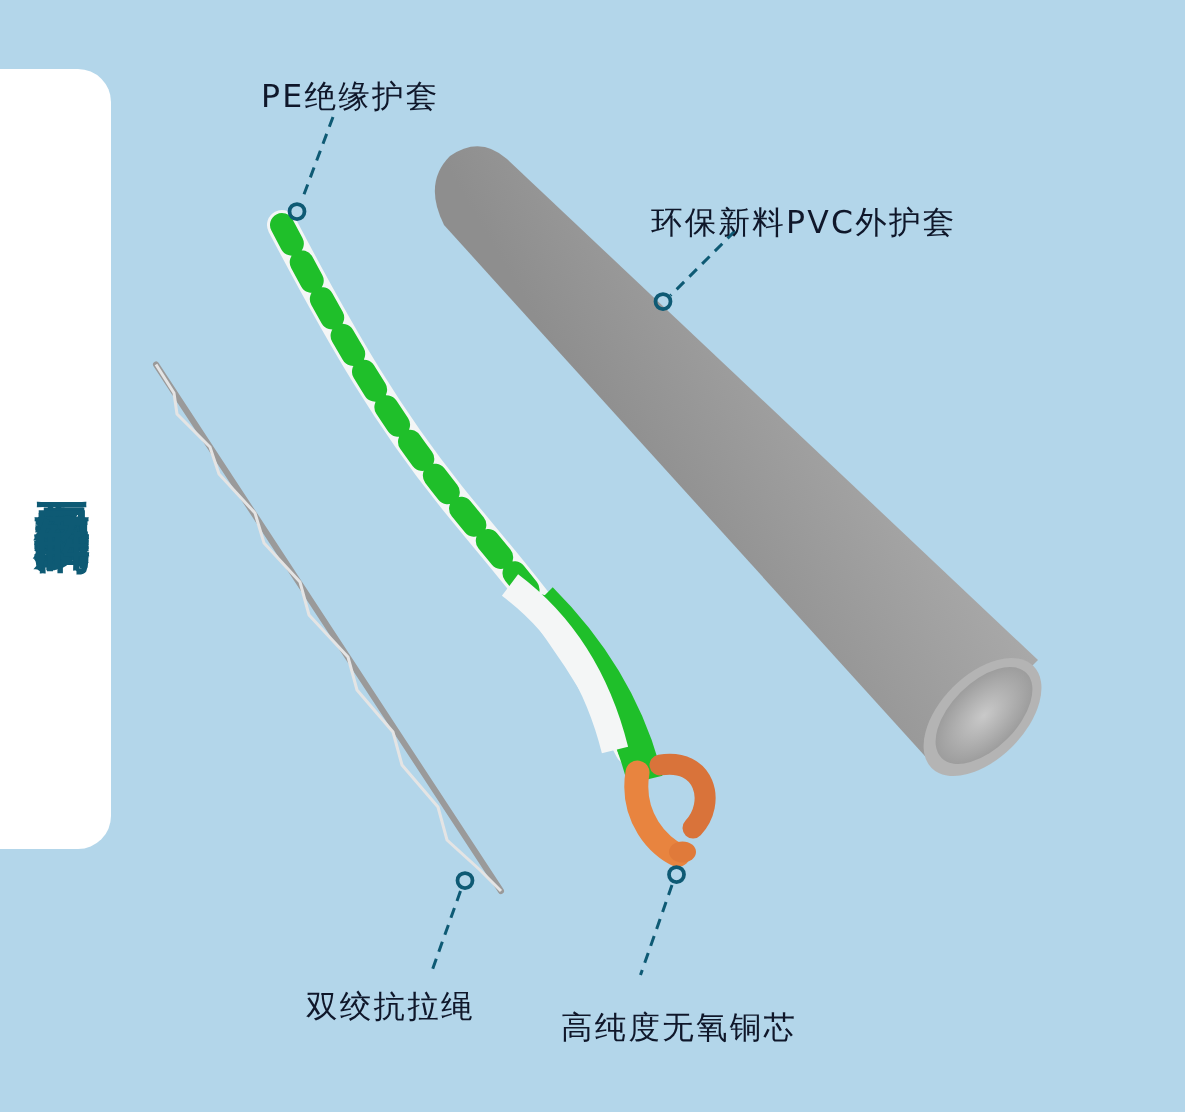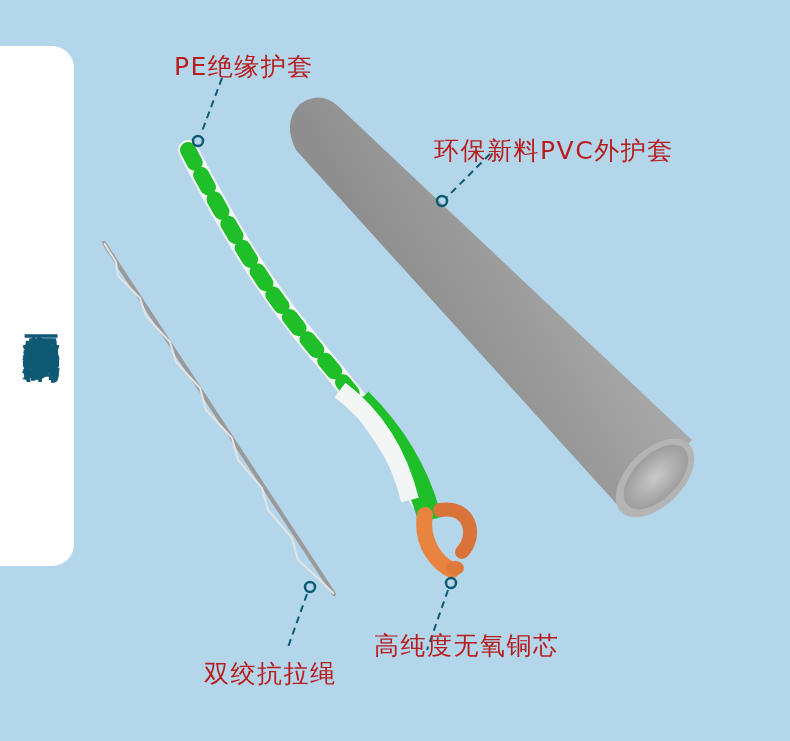--- a/index.html
+++ b/index.html
@@ -3,21 +3,21 @@
 <meta charset="utf-8">
 <style>
   html, body { margin:0; padding:0; }
   body { width:790px; height:741px; background:#b3d6ea; position:relative; overflow:hidden;
          font-family:"DejaVu Sans","Liberation Sans",sans-serif; }
   .side-panel { position:absolute; left:0; top:46px; width:74px; height:520px; background:#ffffff;
                 border-radius:0 22px 22px 0; }
   .side-title { position:absolute; left:12px; top:30px; width:50px; color:#0e5a74;
                 font-size:37px; font-weight:bold; line-height:41.5px; text-align:center;
                 writing-mode:vertical-rl; text-orientation:upright; letter-spacing:1px; height:470px; }
-  .label { position:absolute; color:#b91c1c; font-size:25px; letter-spacing:1.5px; white-space:nowrap; }
+  .label { position:absolute; color:#0f172a; font-size:21px; letter-spacing:1.5px; white-space:nowrap; }
   svg.art { position:absolute; left:0; top:0; }
 </style>
 </head>
 <body>
 
 <div class="side-panel">
   <div class="side-title">超五类非屏蔽网线剖析图解</div>
 </div>
 
 <svg class="art" width="790" height="741" viewBox="0 0 790 741">
@@ -69,13 +69,13 @@
   </g>
   <g>
     <circle cx="451" cy="583" r="5" fill="none" stroke="#0e5a74" stroke-width="2.5"></circle>
     <line x1="448" y1="590" x2="427" y2="650" stroke="#0e5a74" stroke-width="2" stroke-dasharray="7 5"></line>
   </g>
 </svg>
 
 <div class="label" style="left:174px; top:50px;">PE绝缘护套</div>
 <div class="label" style="left:434px; top:120px;margin-top:14px;">环保新料PVC外护套</div>
 <div class="label" style="left:204px; top:657px;text-align:right;">双绞抗拉绳</div>
-<div class="label" style="left:374px; top:629px;">高纯度无氧铜芯</div>
+<div class="label" style="left:374px; top:671px;">高纯度无氧铜芯</div>
 
 </body></html>

